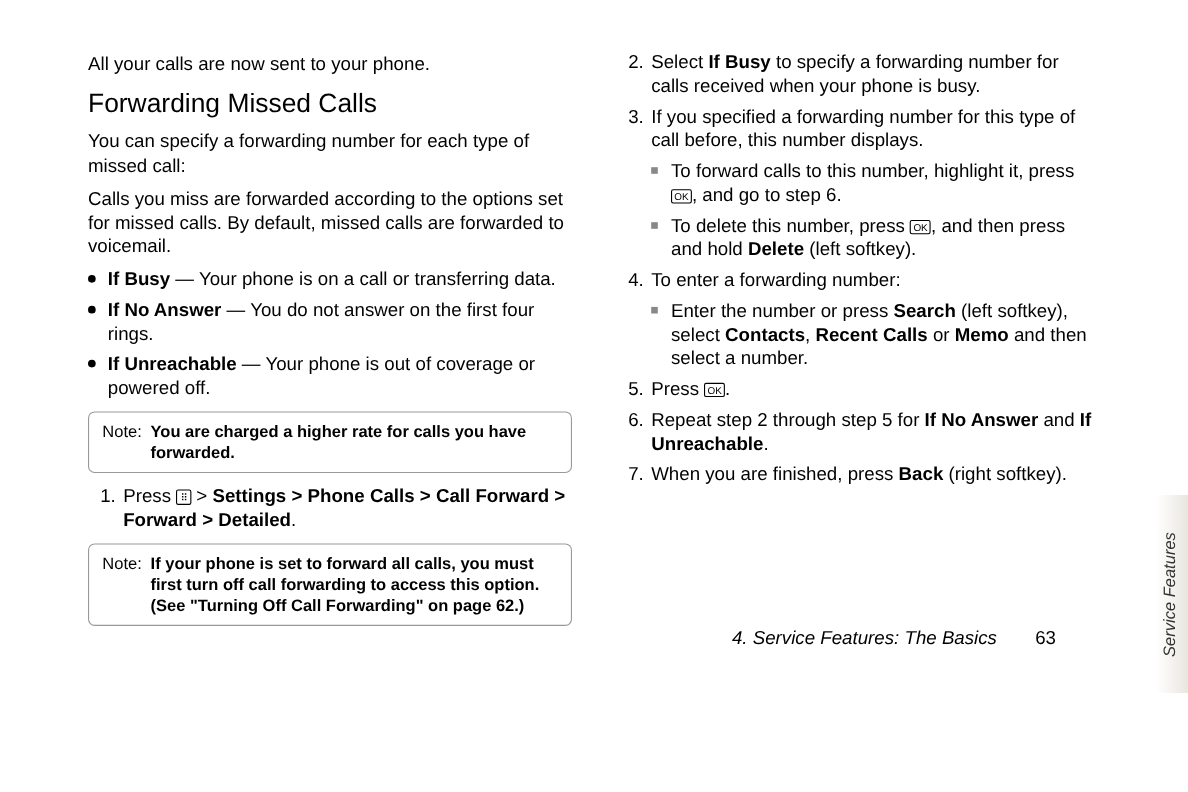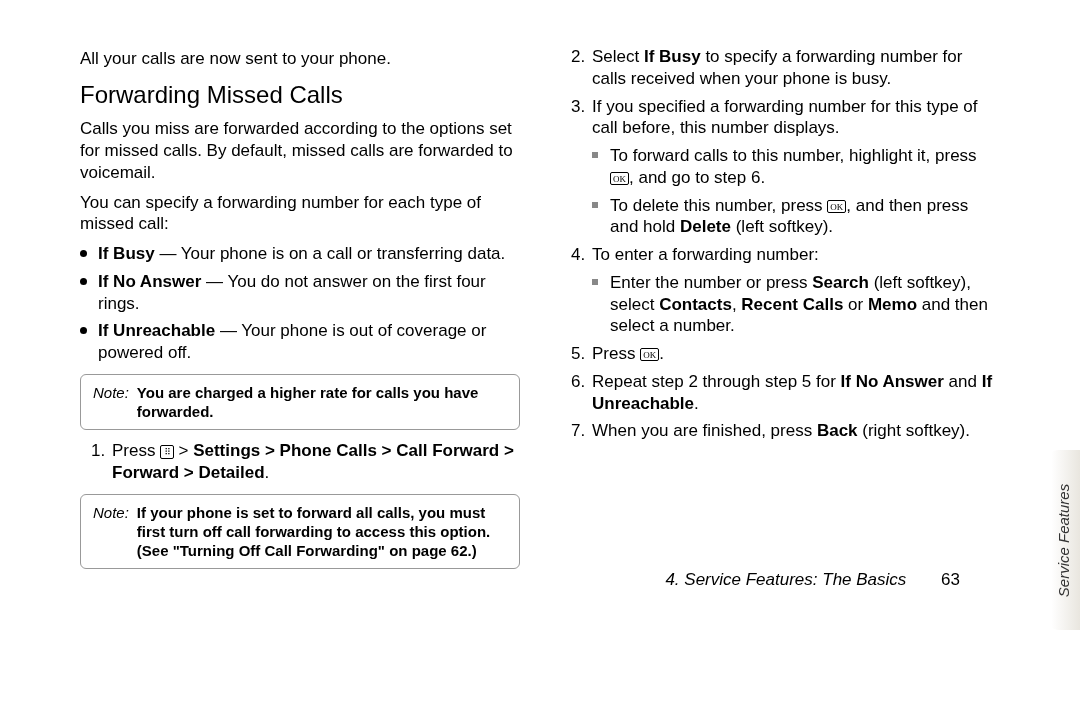--- a/index.html
+++ b/index.html
@@ -67,38 +67,37 @@
   .note {
     border: 1px solid #999;
     border-radius: 6px;
     padding: 8px 12px;
     margin: 10px 0 10px 0;
     font-size: 15px;
     display: flex;
     gap: 8px;
   }
   .note .note-label {
-    font-style: italic;
     white-space: nowrap;
     text-align: center;
   }
   .note .note-text { flex: 1; font-weight: bold; }
   .subhead {
     margin: 14px 0 6px 0;
     font-size: 17px;
   }
   .icon-key {
     display: inline-block;
     border: 1px solid #000;
     border-radius: 2px;
     font-size: 9px;
     line-height: 10px;
     padding: 1px 2px 0 2px;
     vertical-align: 1px;
-    font-family: Liberation Serif, serif;
+    font-family: Liberation Sans, sans-serif;
   }
   .icon-key.menu {
     padding: 1px 3px;
     letter-spacing: -1px;
   }
   .sub-indent { margin-left: 18px; }
   b, strong { font-weight: bold; }
   .footer {
     position: absolute;
     bottom: 42px;
@@ -136,22 +135,22 @@
 
 <div class="page">
 
   <div class="columns">
 
     <div class="col">
       <p>All your calls are now sent to your phone.</p>
 
       <div class="heading2">Forwarding Missed Calls</div>
 
+      <p>You can specify a forwarding number for each type of missed call:</p>
       <p>Calls you miss are forwarded according to the options set for missed calls. By default, missed calls are forwarded to voicemail.</p>
-      <p>You can specify a forwarding number for each type of missed call:</p>
 
       <ul class="bullets">
         <li>
           <b>If Busy</b><span> — Your phone is on a call or transferring data.</span>
         </li>
         <li>
           <b>If No Answer</b><span> — You do not answer on the first four rings.</span>
         </li>
         <li>
           <b>If Unreachable</b><span> — Your phone is out of coverage or powered off.</span>

